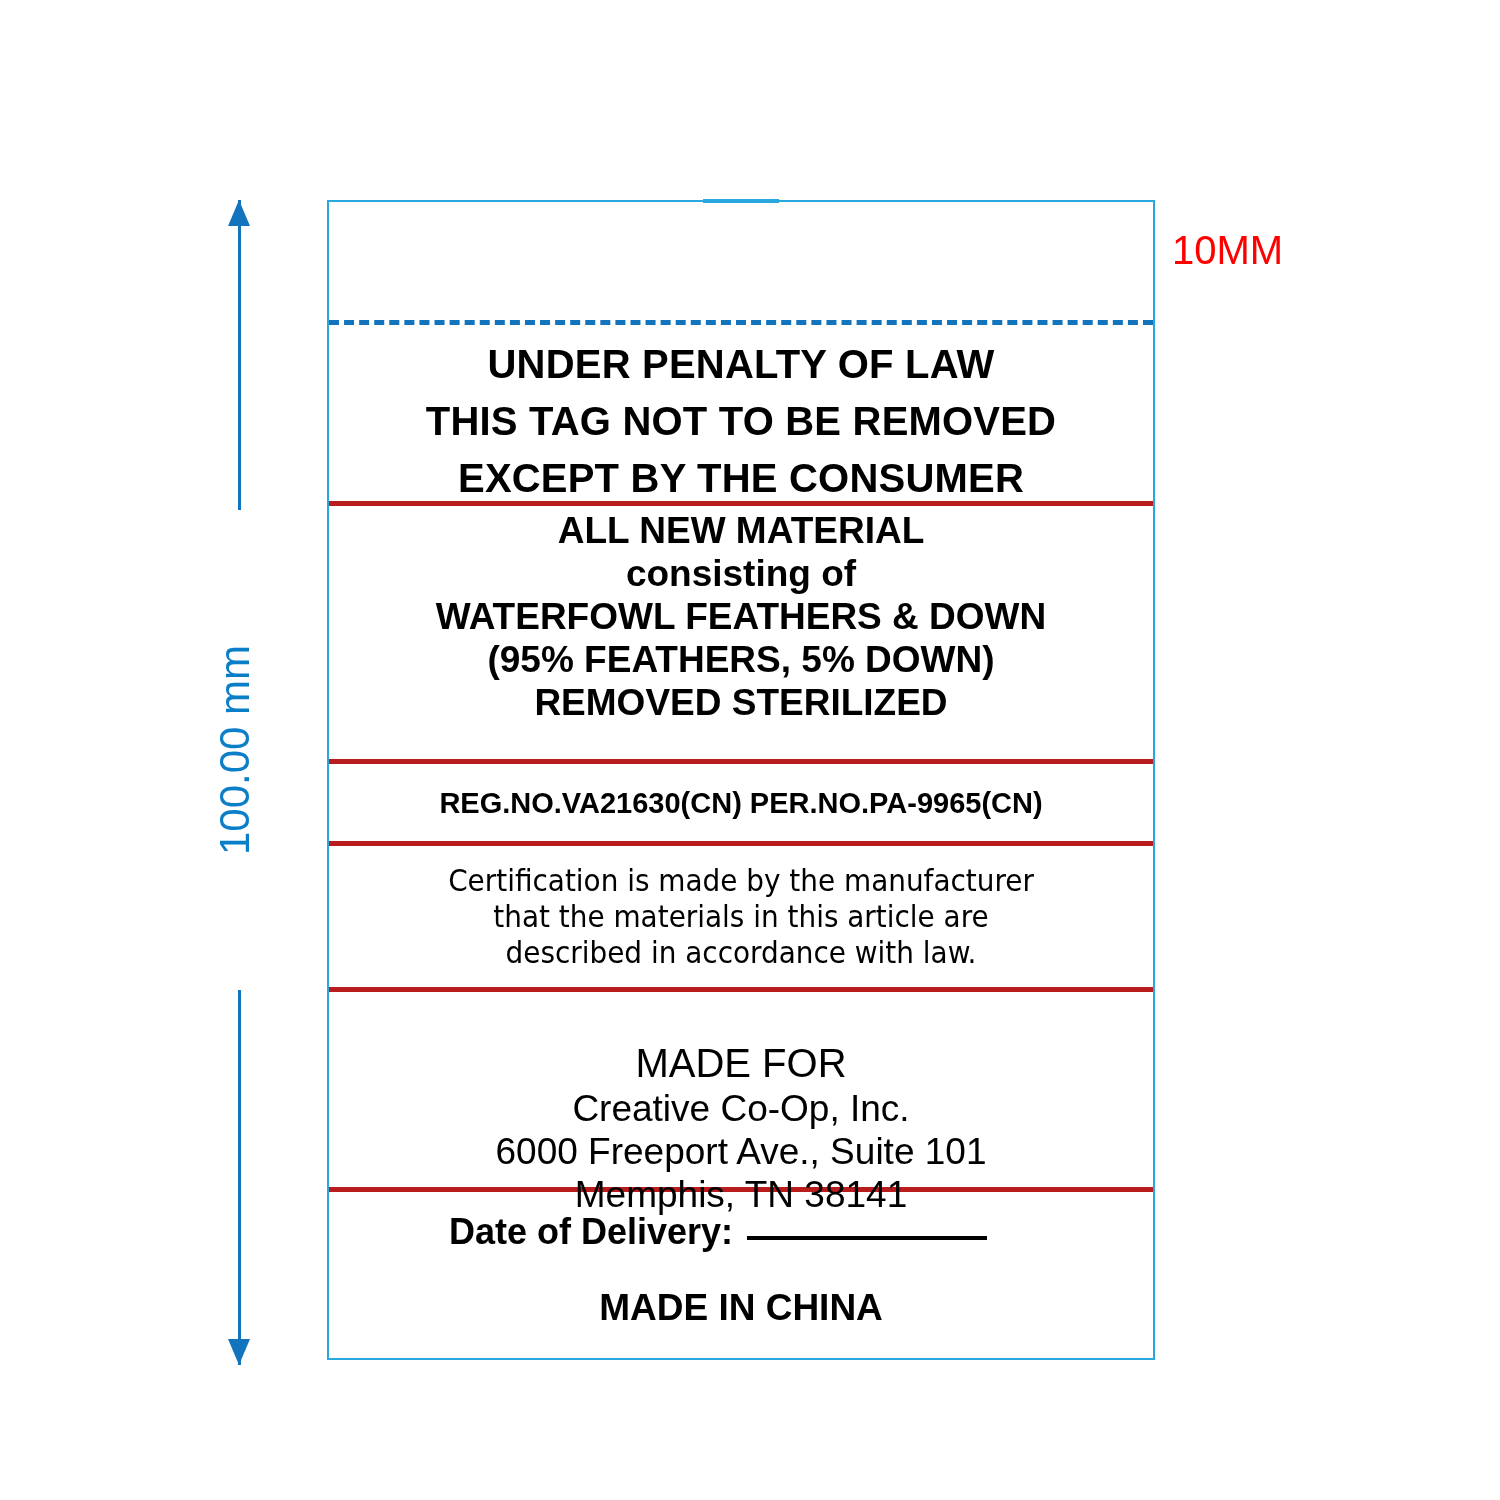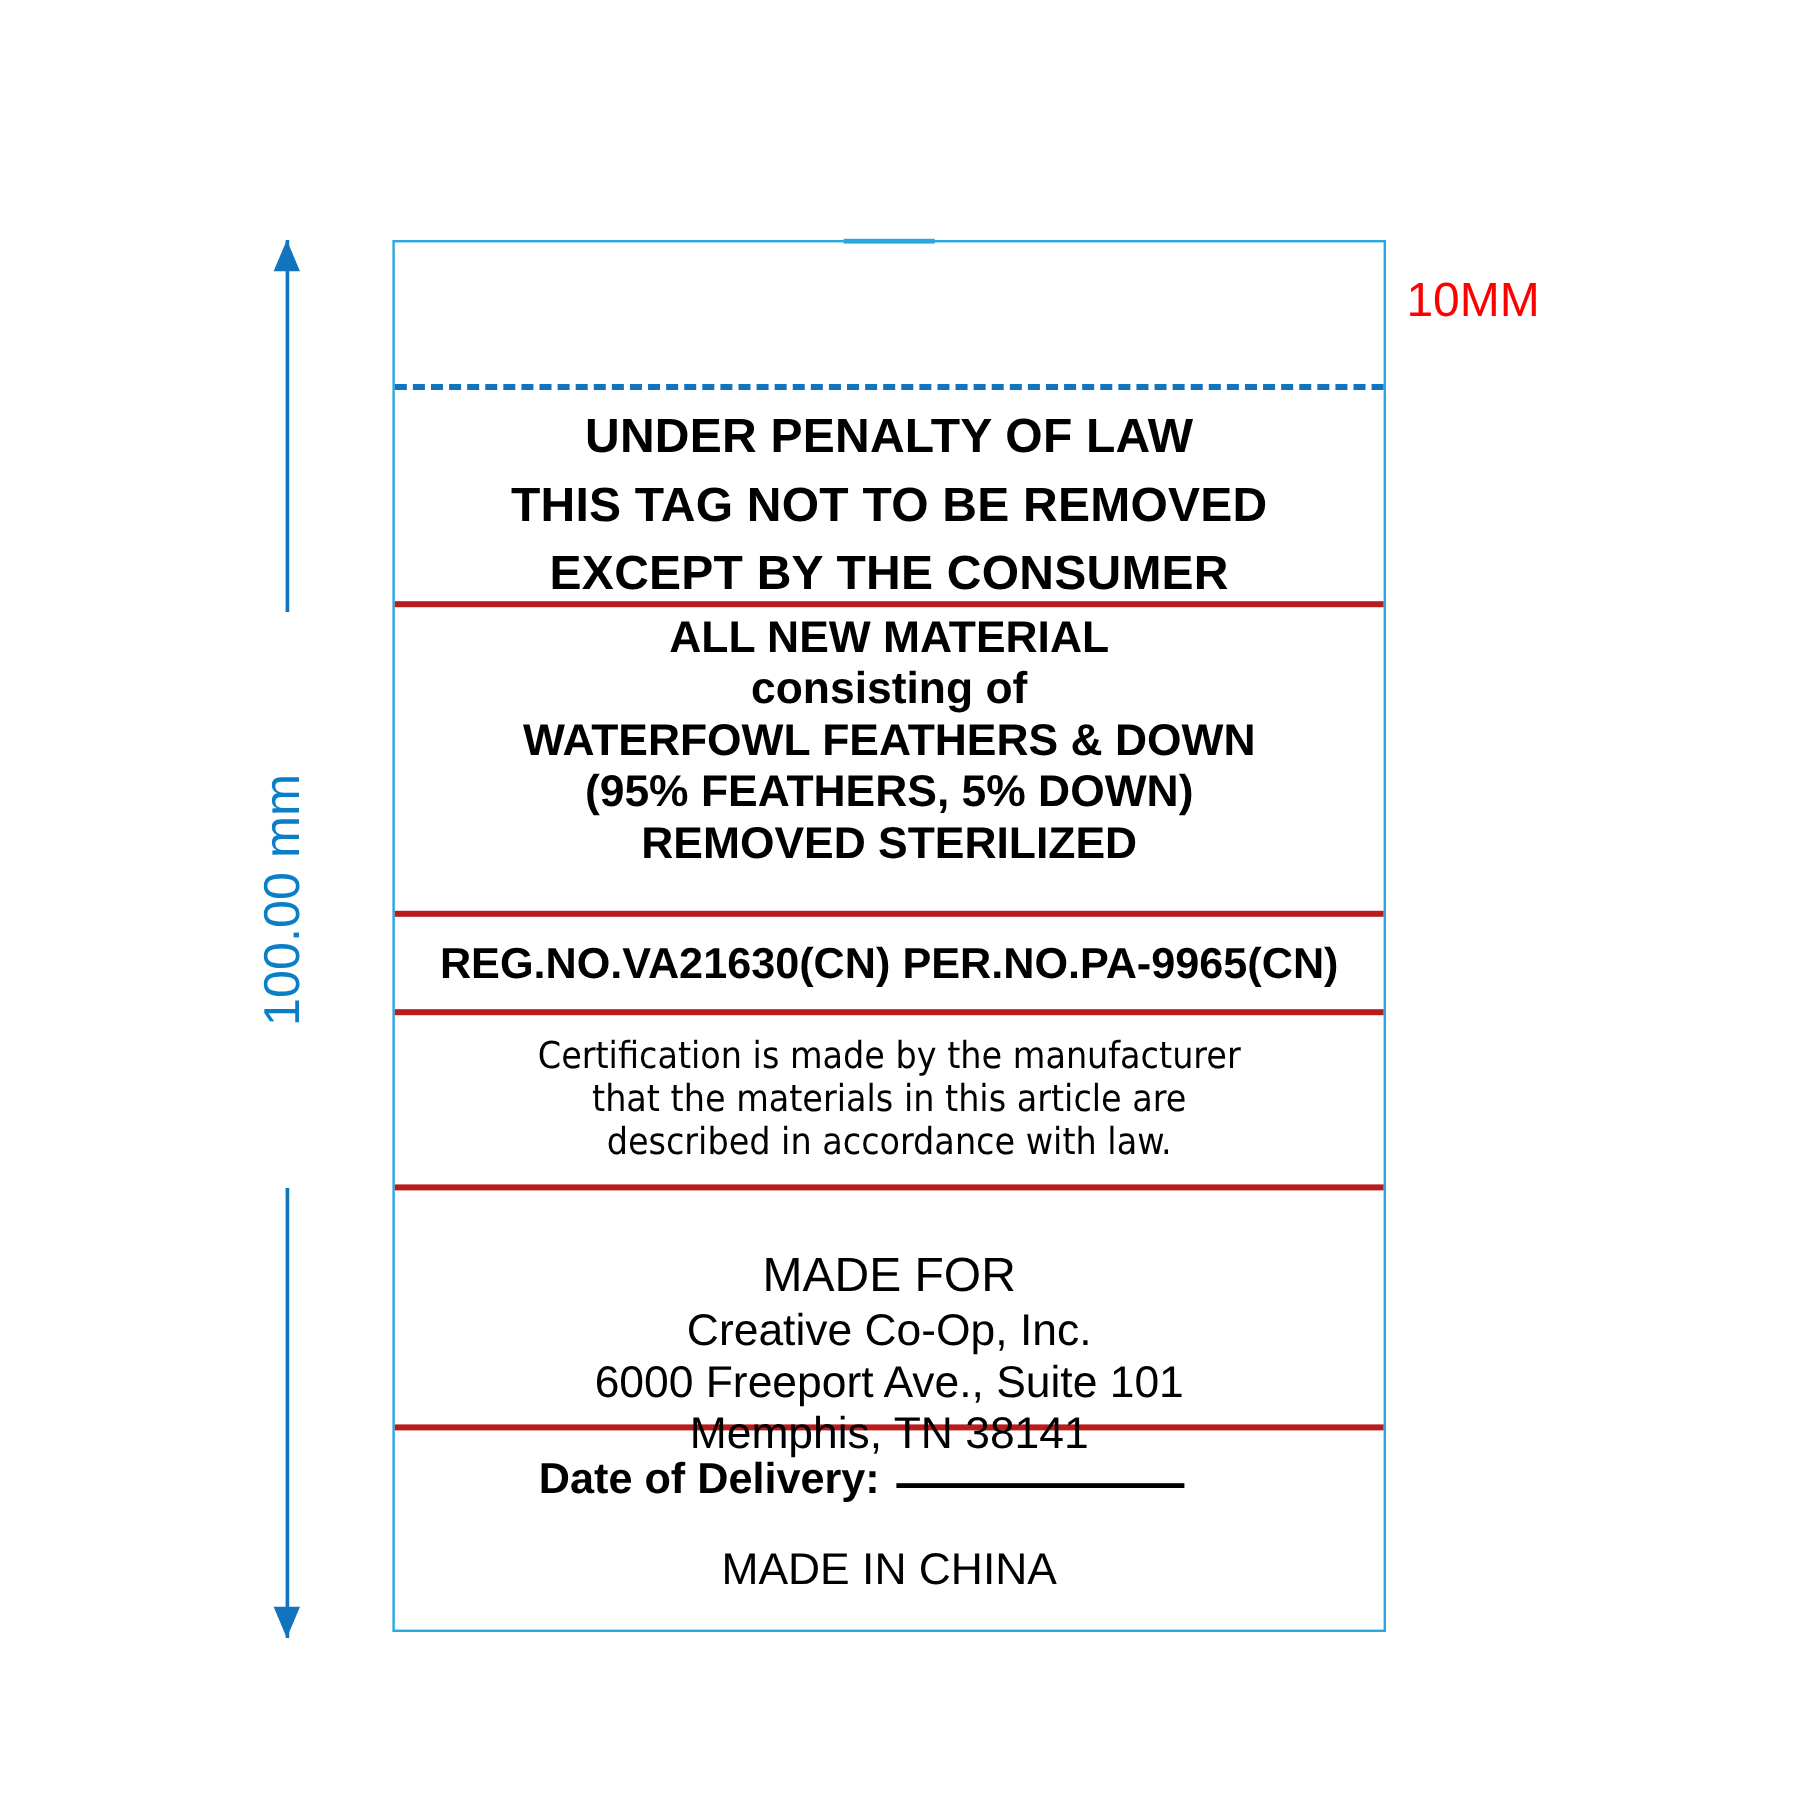--- a/index.html
+++ b/index.html
@@ -156,21 +156,21 @@
 
   .ln { display: block; white-space: nowrap; }
 
   
   .b1 .ln { font-size: 40px; font-weight: bold; line-height: 57px; letter-spacing: 0.2px; }
   .b1 { padding-top: 6px; }
 
   .b2 .ln { font-size: 37px; font-weight: bold; line-height: 43px; }
   .b2 { padding-top: 3px; }
 
-  .b3 .ln { font-size: 36px; font-weight: bold; line-height: 78px; }
+  .b3 .ln { font-size: 29px; font-weight: bold; line-height: 78px; }
 
   .b4 .ln { font-size: 31px; font-weight: normal; line-height: 36px; font-family: "DejaVu Sans Condensed", "Liberation Sans", sans-serif; }
   .b4 { padding-top: 16px; }
 
   .b5 .ln.head { font-size: 40px; font-weight: normal; line-height: 48px; margin-top: 45px; }
   .b5 .ln { font-size: 37px; font-weight: normal; line-height: 43px; }
   .b5 { padding-top: 2px; }
 
   .b6 .ln.dod {
     font-size: 36px;
@@ -180,21 +180,21 @@
     padding-left: 120px;
   }
   .b6 .ln.dod .blank {
     display: inline-block;
     border-bottom: 4px solid #000000;
     width: 240px;
     margin-left: 14px;
     vertical-align: 4px;
     height: 0;
   }
-  .b6 .ln.origin { font-size: 37px; font-weight: normal; line-height: 72px; }
+  .b6 .ln.origin { font-size: 37px; font-weight: bold; line-height: 72px; }
 </style>
 </head>
 <body>
 
 <div id="stage">
 
 
   <div id="height-dim">
     <div class="line"></div>
     <div class="arrow-t"></div>

